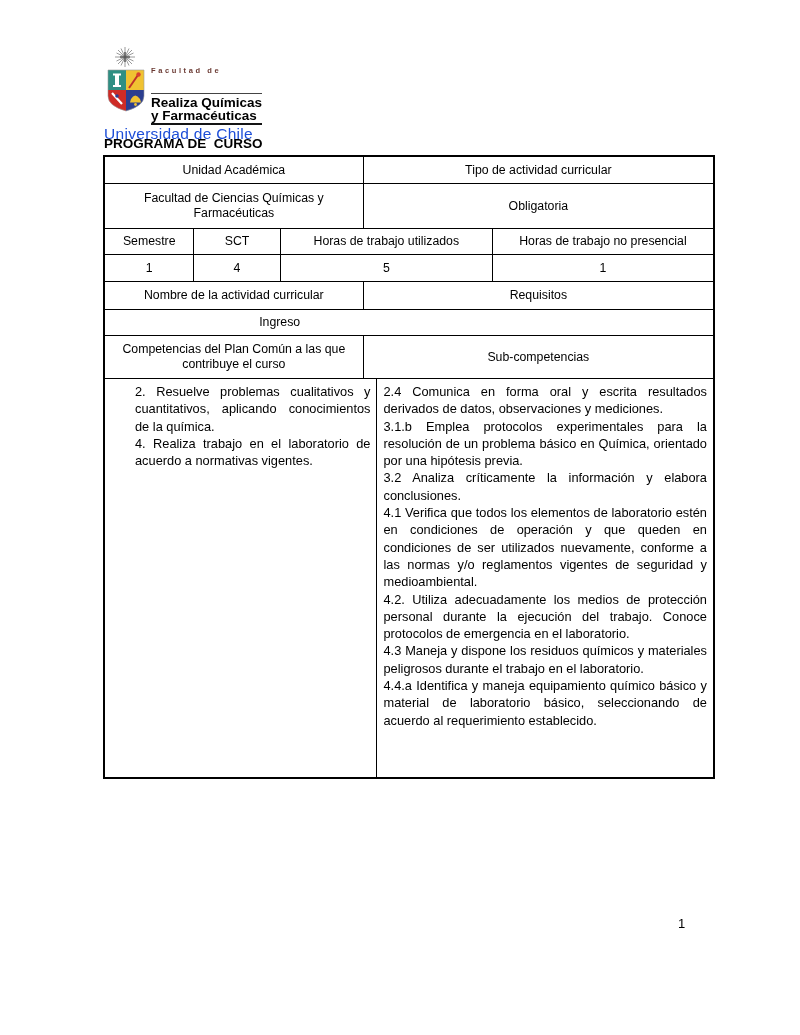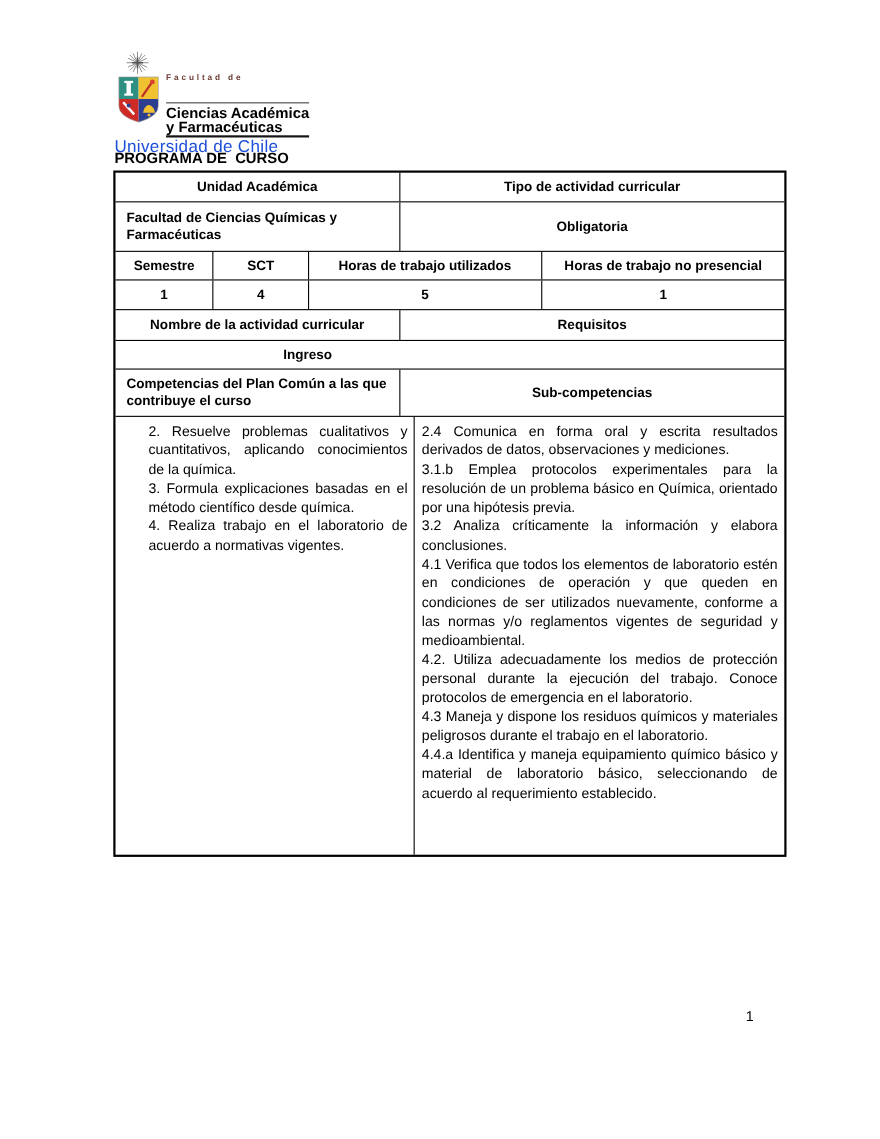--- a/index.html
+++ b/index.html
@@ -47,23 +47,23 @@
   .w-c3 { width:34.9%; }
   .w-c4 { width:36.2%; }
 
   .h26 { min-height:26px; }
   .h44 { min-height:44px; }
   .h25 { min-height:25px; }
   .h27 { min-height:27px; }
   .h42 { min-height:42px; }
 
   .hdr {
-    font-weight:bold; font-size:12.3px; line-height:15px;
+    font-weight:normal; font-size:12.3px; line-height:15px;
     display:flex; align-items:center; justify-content:center;
-    padding:1px 10px;
+    text-align:center; padding:1px 10px;
   }
   .content-cell {
     padding:4px 6px 8px 6px; font-size:12.8px; line-height:17.3px;
     text-align:justify; min-height:398px;
   }
   .content-cell p { margin:0; }
 
   .page-num { position:absolute; left:678px; top:916px; font-size:13px; }
 </style>
 </head>
@@ -109,21 +109,21 @@
         <line x1="8" y1="47" x2="18" y2="58" stroke="#ffffff" stroke-width="2.2"></line>
         <circle cx="13" cy="50" r="1.8" fill="#2B3E90"></circle>
 
         <path d="M27,53 q4,-7 9,0 l1,3.5 h-11 Z" fill="#F0C232"></path>
         <circle cx="31.5" cy="58.5" r="1.4" fill="#F0C232"></circle>
       </g>
       <path d="M4,24 h36 v26 q0,10 -18,15 q-18,-5 -18,-15 Z" fill="none" stroke="#9a9a9a" stroke-width="0.6"></path>
     </svg>
     <div class="fac-block">
       <div class="fac-line">Facultad de</div>
-      <div class="school-line1">Ciencias Académica</div>
+      <div class="school-line1">Realiza Químicas</div>
       <div class="school-line2">y Farmacéuticas</div>
     </div>
   </div>
   <div class="university">Universidad de Chile</div>
 </div>
 
 <div class="doc-title">PROGRAMA DE  CURSO</div>
 
 <div class="doc-table">
 
@@ -161,21 +161,20 @@
   </div>
 
   <div class="row">
     <div class="td w-l h42 hdr">Competencias del Plan Común a las que contribuye el curso</div>
     <div class="td w-r h42 hdr">Sub-competencias</div>
   </div>
 
   <div class="row">
     <div class="td w-l content-cell">
         <p>2. Resuelve problemas cualitativos y cuantitativos, aplicando conocimientos de la química.</p>
-        <p>3. Formula explicaciones basadas en el método científico desde química.</p>
         <p>4. Realiza trabajo  en el laboratorio de acuerdo a normativas vigentes.</p>
       </div>
     <div class="td w-r content-cell">
         <p>2.4 Comunica en forma oral y escrita resultados derivados de datos, observaciones y mediciones.</p>
         <p>3.1.b Emplea protocolos experimentales para la resolución de un problema básico en Química, orientado por una hipótesis previa.</p>
         <p>3.2 Analiza críticamente la información y elabora conclusiones.</p>
         <p>4.1 Verifica que todos los elementos de laboratorio estén en condiciones de operación y que queden en condiciones de ser utilizados nuevamente, conforme a las normas y/o reglamentos vigentes de seguridad y medioambiental.</p>
         <p>4.2. Utiliza adecuadamente los medios de protección personal durante la ejecución del trabajo. Conoce protocolos de emergencia en el laboratorio.</p>
         <p>4.3 Maneja y dispone los residuos químicos y materiales peligrosos durante el trabajo en el laboratorio.</p>
         <p>4.4.a Identifica y maneja equipamiento químico básico y material de laboratorio básico, seleccionando de acuerdo al requerimiento establecido.</p>

